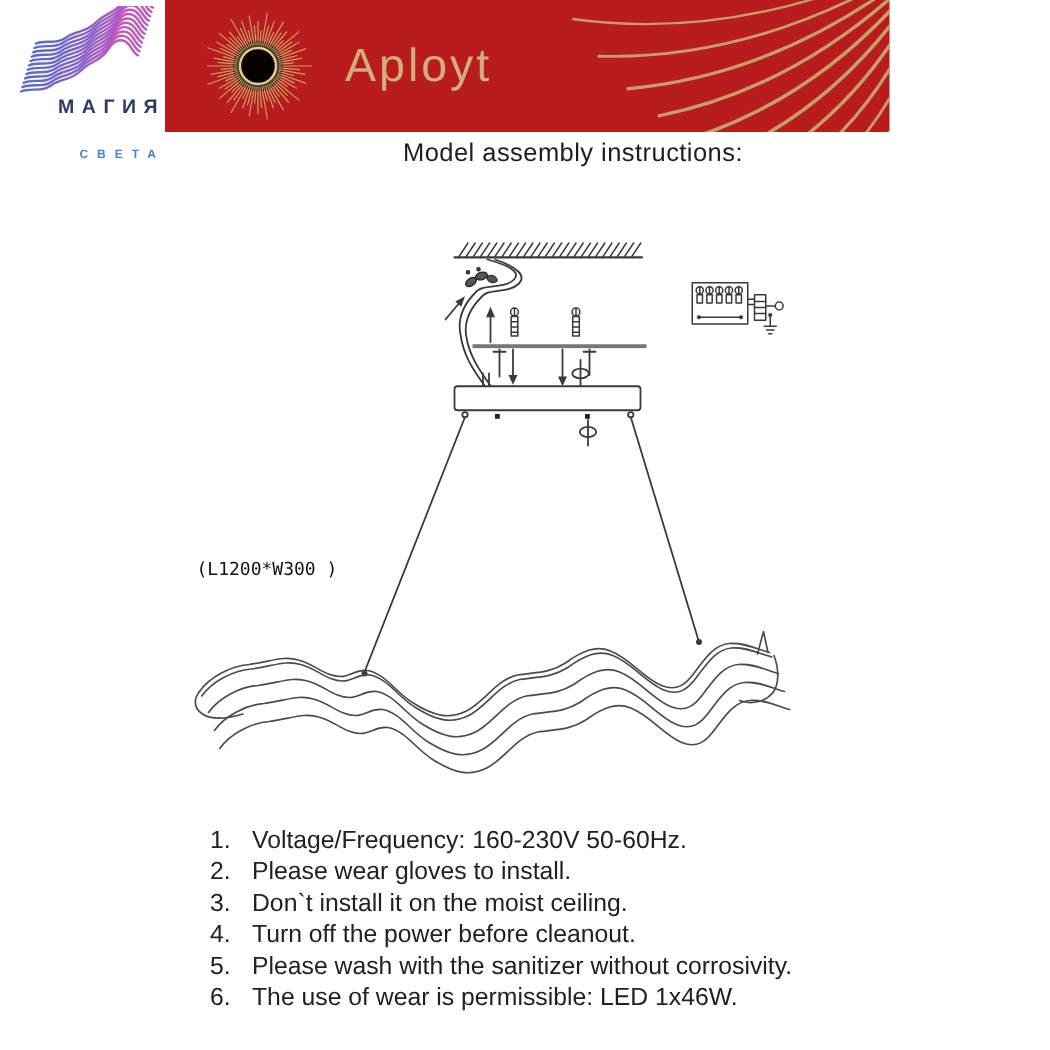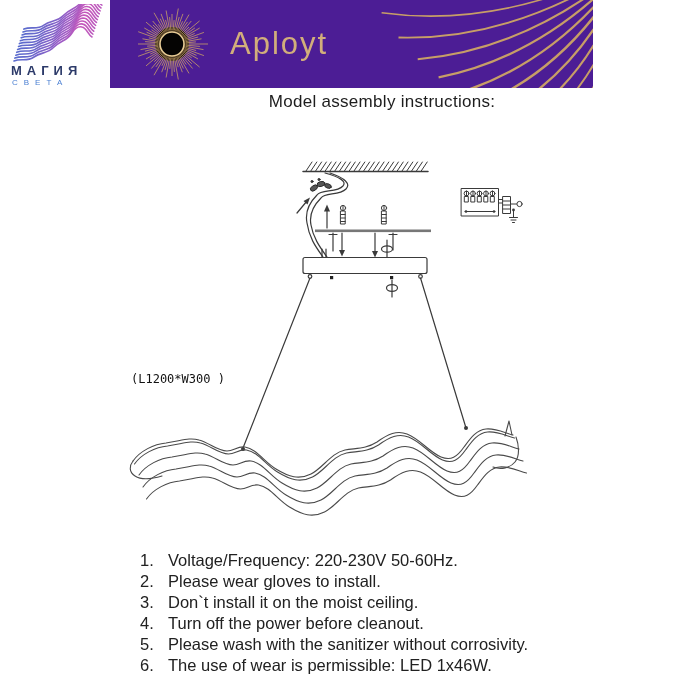--- a/index.html
+++ b/index.html
@@ -1,26 +1,26 @@
 <!DOCTYPE html>
 <html><head>
 <meta charset="utf-8">
 <style>
   html,body{margin:0;padding:0;background:#fff;}
   #page{position:relative;width:700px;height:700px;background:#fff;overflow:hidden;
         font-family:"Liberation Sans",sans-serif;}
 
   
-  #store-logo{position:absolute;left:6px;top:4px;width:104px;height:92px;text-align:left;}
+  #store-logo{position:absolute;left:6px;top:4px;width:104px;height:92px;text-align:right;}
   #store-logo svg{display:block;margin:0 auto;}
   .logo-title{font-size:13px;font-weight:700;letter-spacing:5px;color:#2c3a69;margin-top:1px;padding-left:5px;}
-  .logo-sub{font-size:8px;font-weight:400;letter-spacing:6px;color:#4a7fd2;margin-top:0;padding-left:6px;}
-
-  
-  #banner{position:absolute;left:110px;top:0;width:483px;height:88px;background:#4c1d95;overflow:hidden;}
+  .logo-sub{font-size:8px;font-weight:700;letter-spacing:6px;color:#4a7fd2;margin-top:20px;padding-left:6px;}
+
+  
+  #banner{position:absolute;left:110px;top:0;width:483px;height:88px;background:#b91c1c;overflow:hidden;}
   #banner .brand-name{position:absolute;left:120px;top:26px;font-size:31px;font-weight:300;
       letter-spacing:2px;color:#d2ae7b;font-family:"Liberation Sans",sans-serif;}
   #banner svg{position:absolute;left:0;top:0;}
 
   
   #title-block{position:absolute;left:0;top:92px;width:700px;text-align:center;color:#1d1d1d;padding-left:32px;}
   #title-block .t1{font-size:17px;letter-spacing:.3px;}
   #title-block .t2{font-size:17px;letter-spacing:.3px;margin-top:3px;}
 
   
@@ -236,21 +236,21 @@
         </g>
       </g>
     </g>
   </svg>
 
   <div id="dim-label">(L1200*W300 )</div>
 
   <div id="instructions">
     <div class="instr-row">
       <span class="instr-num">1.</span>
-      <span class="instr-text">Voltage/Frequency: 220-230V 50-60Hz.</span>
+      <span class="instr-text">Voltage/Frequency: 160-230V 50-60Hz.</span>
     </div>
     <div class="instr-row">
       <span class="instr-num">2.</span>
       <span class="instr-text">Please wear gloves to install.</span>
     </div>
     <div class="instr-row">
       <span class="instr-num">3.</span>
       <span class="instr-text">Don`t install it on the moist ceiling.</span>
     </div>
     <div class="instr-row">

